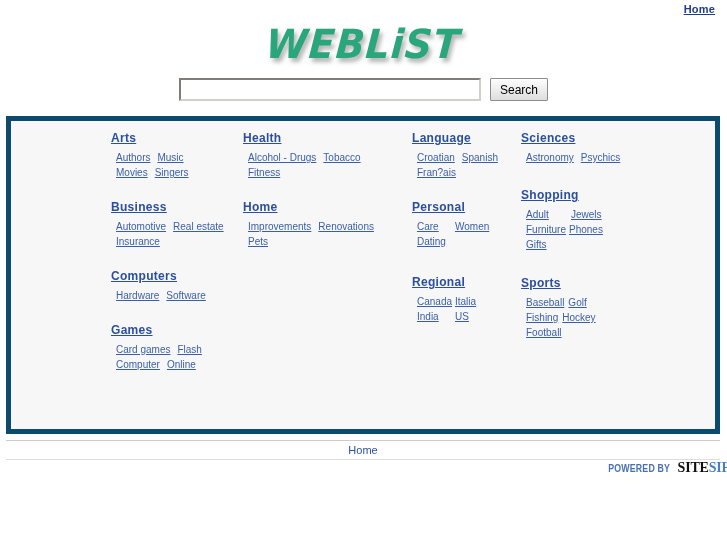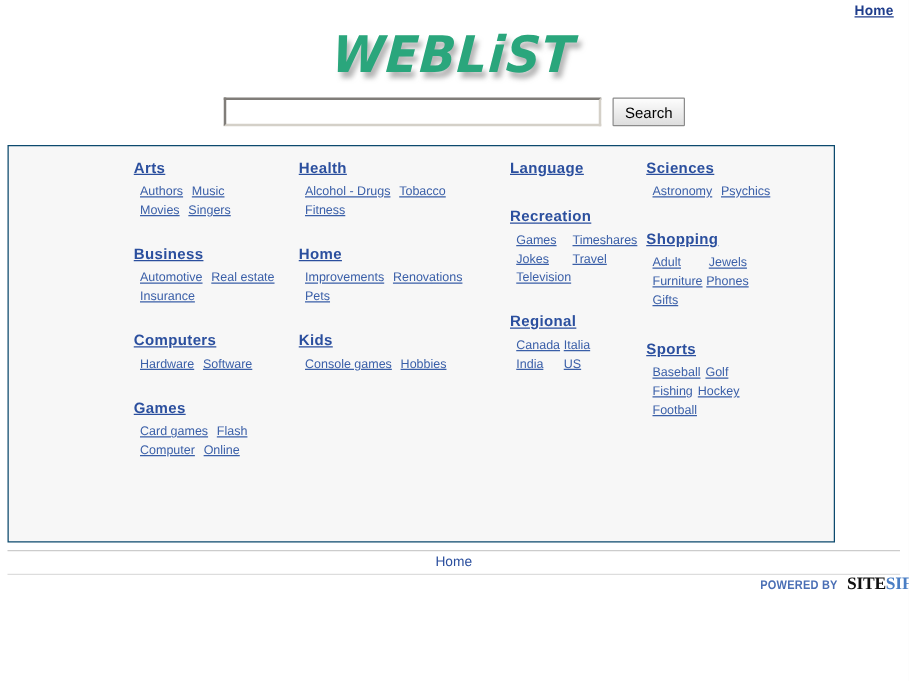--- a/index.html
+++ b/index.html
@@ -82,24 +82,24 @@
     vertical-align: middle;
     cursor: pointer;
     text-align: center;
   }
 
   
   .panel {
     position: absolute;
     left: 6px;
     top: 116px;
-    width: 662px;
+    width: 714px;
     height: 318px;
     background: #f7f7f7;
-    border: 1px solid #0c4a6e;
+    border: 5px solid #0c4a6e;
     box-sizing: border-box;
   }
   .columns {
     position: relative;
     width: 100%;
     height: 100%;
   }
   .col {
     position: absolute;
     top: 10px;
@@ -250,38 +250,35 @@
           <a href="#">Fitness</a>
         </div>
       </div>
       <div class="cat">
         <a class="cat-title" href="#">Home</a>
         <div class="links">
           <a href="#">Improvements</a><a href="#">Renovations</a><br>
           <a href="#">Pets</a>
         </div>
       </div>
-      <div class="cat">
-        <a class="cat-title" href="#">Kids</a>
-        <div class="links">
-          <a href="#">Console games</a><a href="#">Hobbies</a>
-        </div>
-      </div>
     </div>
 
     <div class="col col-3">
       <div class="cat">
         <a class="cat-title" href="#">Language</a>
-      </div>
-      <div class="cat">
-        <a class="cat-title" href="#">Recreation</a>
-        <div class="links">
-          <a href="#" style="width:45px;margin-right:0">Games</a><a href="#">Timeshares</a><br>
-          <a href="#" style="width:45px;margin-right:0">Jokes</a><a href="#">Travel</a><br>
-          <a href="#">Television</a>
+        <div class="links">
+          <a href="#">Croatian</a><a href="#">Spanish</a><br>
+          <a href="#">Fran?ais</a>
+        </div>
+      </div>
+      <div class="cat" style="margin-bottom:26px">
+        <a class="cat-title" href="#">Personal</a>
+        <div class="links">
+          <a href="#" style="width:38px;margin-right:0">Care</a><a href="#">Women</a><br>
+          <a href="#">Dating</a>
         </div>
       </div>
       <div class="cat">
         <a class="cat-title" href="#">Regional</a>
         <div class="links">
           <a href="#" style="width:38px;margin-right:0">Canada</a><a href="#">Italia</a><br>
           <a href="#" style="width:38px;margin-right:0">India</a><a href="#">US</a>
         </div>
       </div>
     </div>

